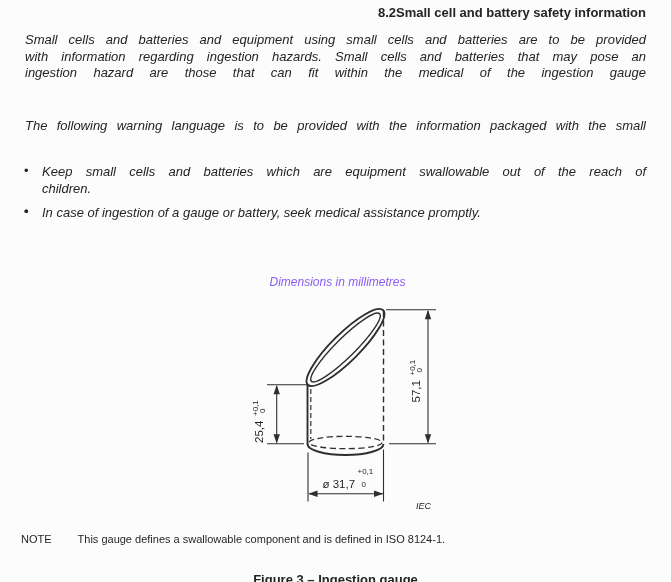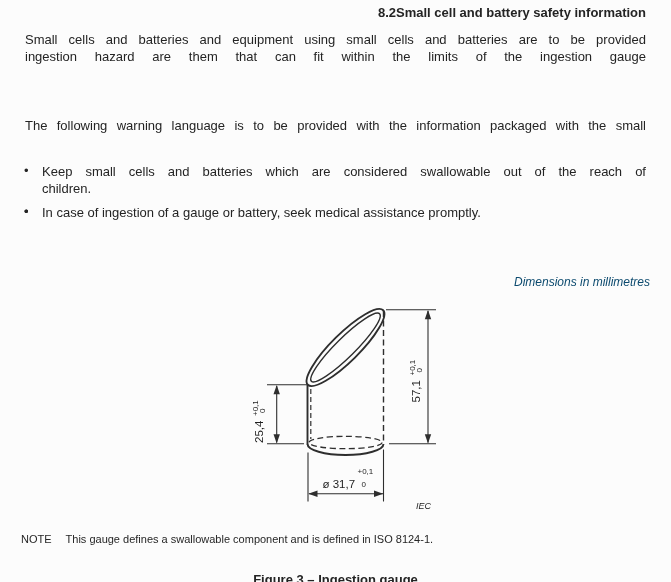--- a/index.html
+++ b/index.html
@@ -6,61 +6,62 @@
   html,body { width:671px; height:582px; }
   body {
     position:relative;
     background:#fcfcfc;
     font-family:"Liberation Sans","DejaVu Sans",sans-serif;
     color:#242424;
     overflow:hidden;
   }
   .abs { position:absolute; }
   .bodytext { font-size:13px; line-height:16.6px; }
-  .line { text-align:justify; text-align-last:justify; }
+  .line { text-align:justify; text-align-last:justify;font-style:italic; }
   .line.last { text-align-last:left; }
   #heading { left:25px; top:5px; width:621px; font-size:13px; font-weight:bold;text-align:right; }
   #heading .num { display:inline-block; width:40px; }
   #para1 { left:25px; top:32px; width:621px; }
   #para2 { left:25px; top:118px; width:621px; }
   #bullets { left:25px; top:163px; width:621px; list-style:none; }
   #bullets li { position:relative; padding-left:17px; margin-bottom:6.5px; line-height:17px; font-size:13px; }
   #bullets .marker { position:absolute; left:-1px; top:-1px; font-size:13px; }
-  #dims-note { left:25px; top:275px; width:625px; text-align:right; font-style:italic; font-size:12px; color:#0c4a6e; }
+  #dims-note { left:25px; top:275px; width:625px; text-align:center; font-style:italic; font-size:12px; color:#8b5cf6; }
   #figure-svg { position:absolute; left:228px; top:296px; }
   #note { left:21px; top:533px; width:630px; font-size:11px; color:#262626; }
-  #note .note-label { display:inline-block; margin-right:14px; }
+  #note .note-label { display:inline-block; margin-right:26px; }
   #caption { left:25px; top:572px; width:621px; text-align:center; font-weight:bold; font-size:13px; }
   svg text { font-family:"Liberation Sans","DejaVu Sans",sans-serif; fill:#1f1f1f; }
   .stroke { stroke:#2e2e2e; fill:none; }
   .thick { stroke-width:1.9; }
   .mid { stroke-width:1.4; }
   .thin { stroke-width:1.1; }
   .arrow { fill:#2e2e2e; stroke:none; }
 </style>
 </head>
 <body>
 
 <div id="heading" class="abs">
   <span class="num">8.2</span><span>Small cell and battery safety information</span>
 </div>
 
 <div id="para1" class="abs bodytext">
   <div class="line">Small cells and batteries and equipment using small cells and batteries are to be provided</div>
-  <div class="line">ingestion hazard are them that can fit within the limits of the ingestion gauge</div>
+  <div class="line">with information regarding ingestion hazards. Small cells and batteries that may pose an</div>
+  <div class="line">ingestion hazard are those that can fit within the medical of the ingestion gauge</div>
 </div>
 
 <div id="para2" class="abs bodytext">
   <div class="line">The following warning language is to be provided with the information packaged with the small</div>
 </div>
 
 <ul id="bullets" class="abs">
   <li>
     <span class="marker">•</span>
-    <div class="line">Keep small cells and batteries which are considered swallowable out of the reach of</div>
+    <div class="line">Keep small cells and batteries which are equipment swallowable out of the reach of</div>
     <div class="line last">children.</div>
   </li>
   <li>
     <span class="marker">•</span>
   </li>
   <li>
     <span class="marker">•</span>
     <div class="line last">In case of ingestion of a gauge or battery, seek medical assistance promptly.</div>
   </li>
 </ul>

